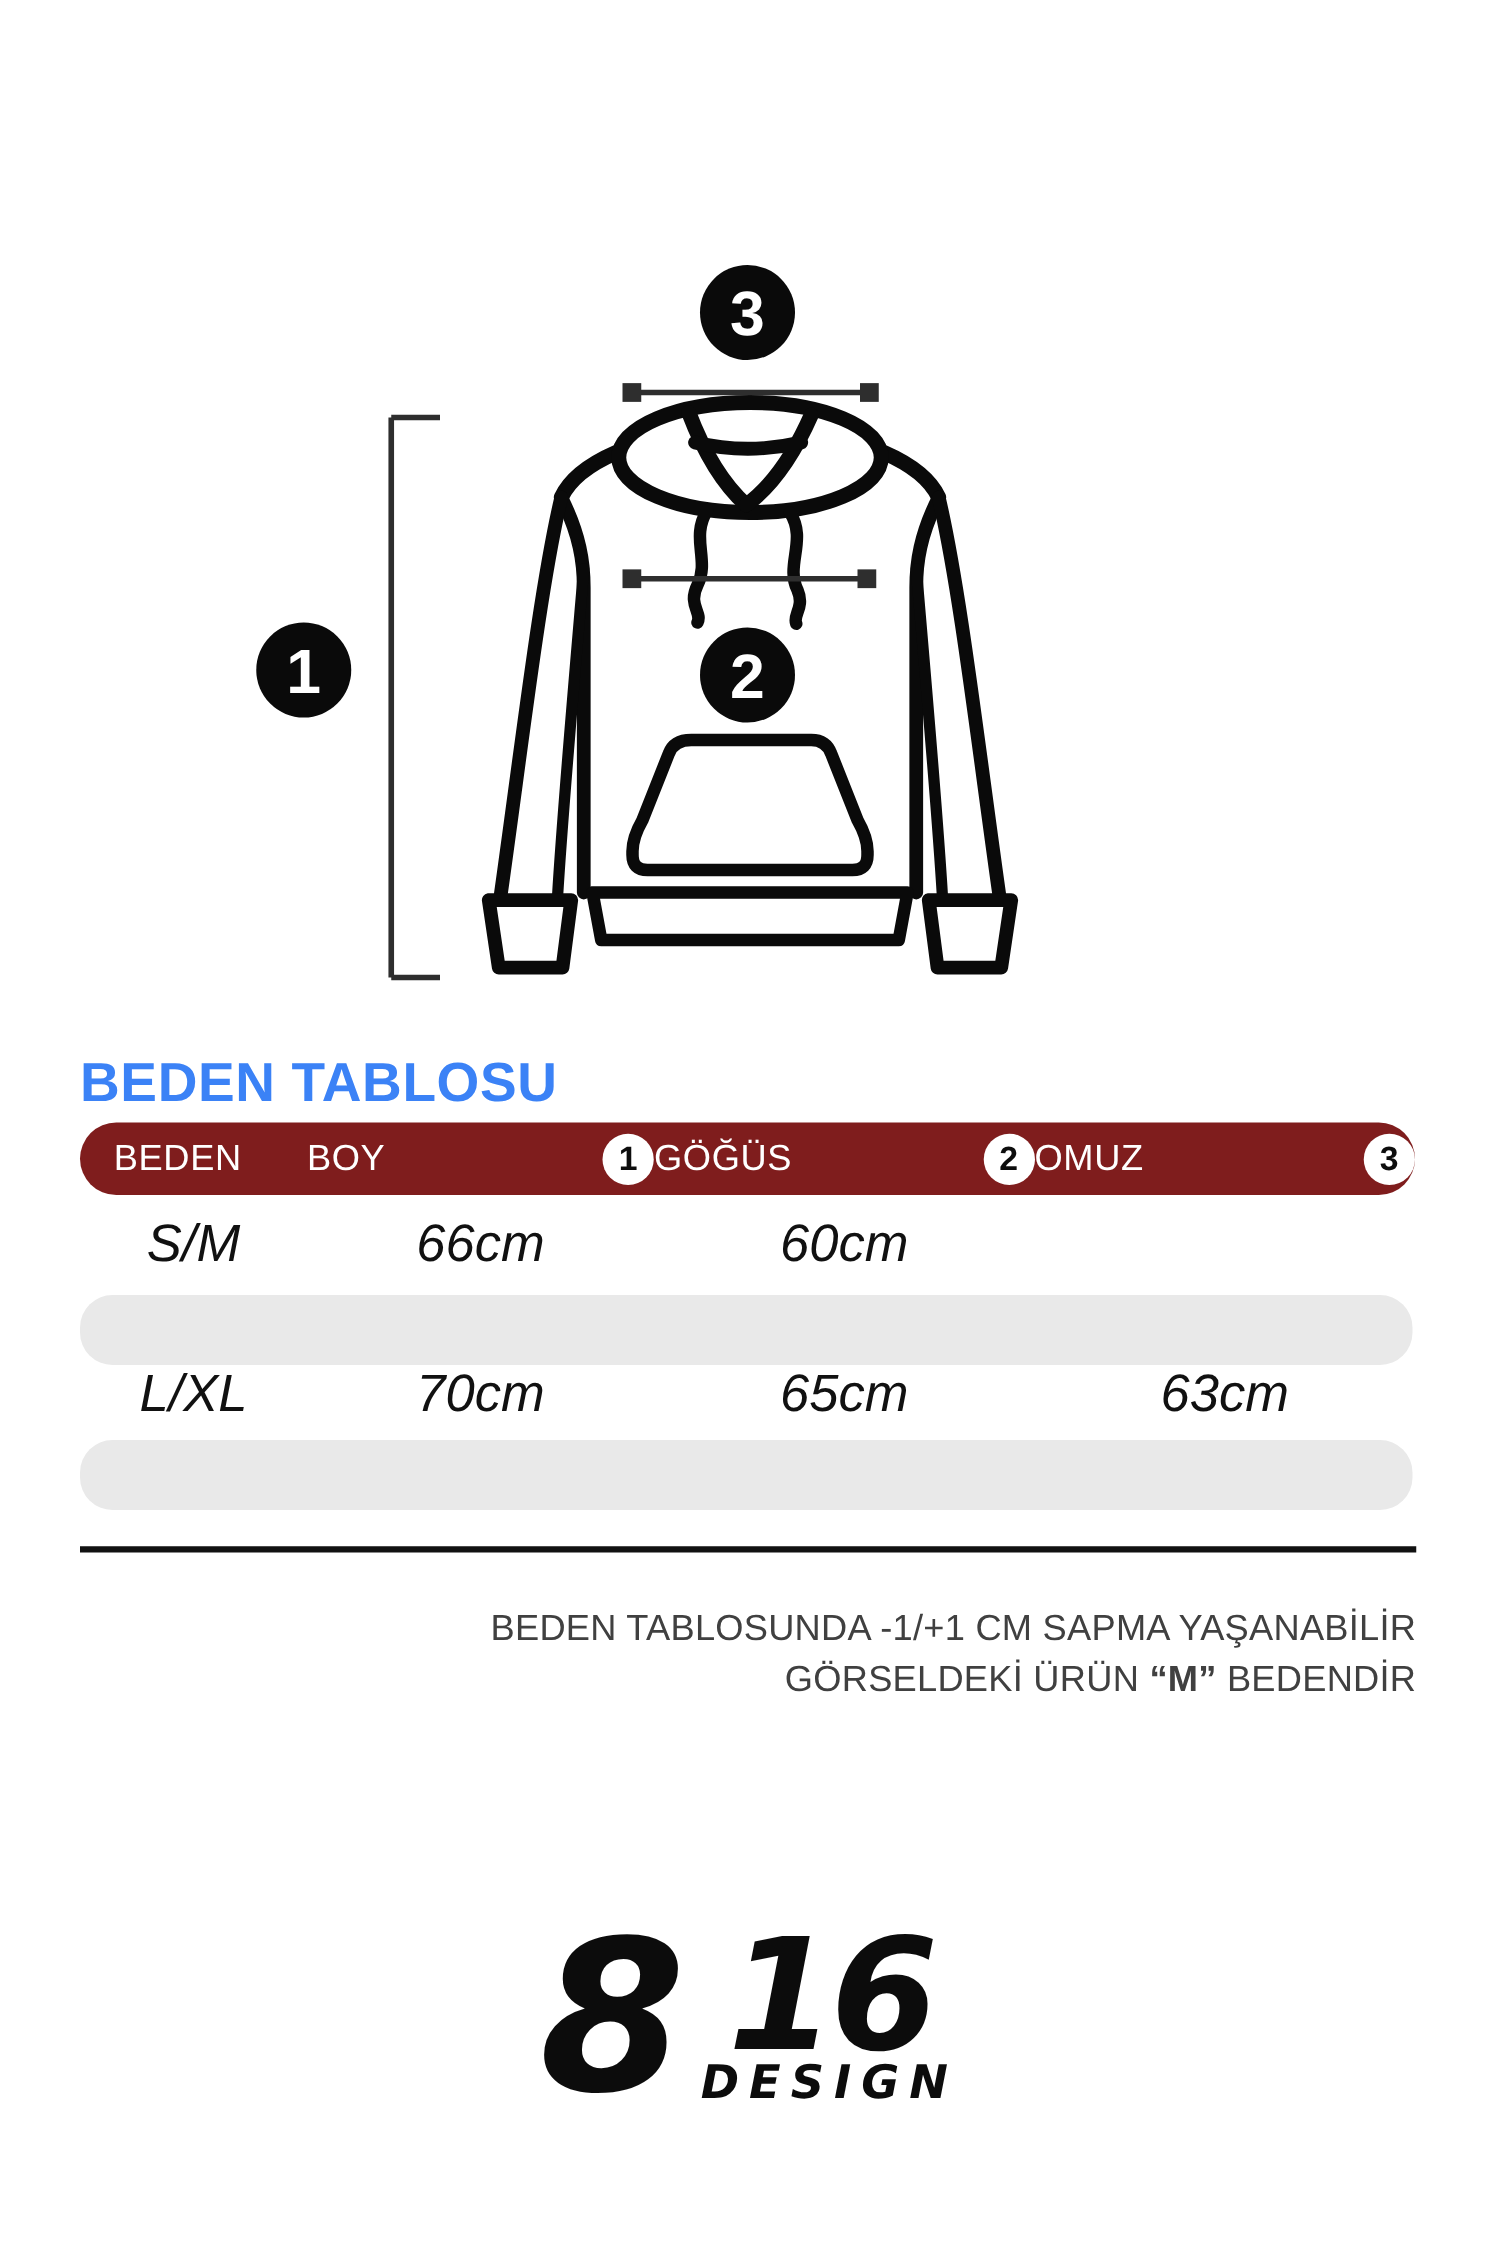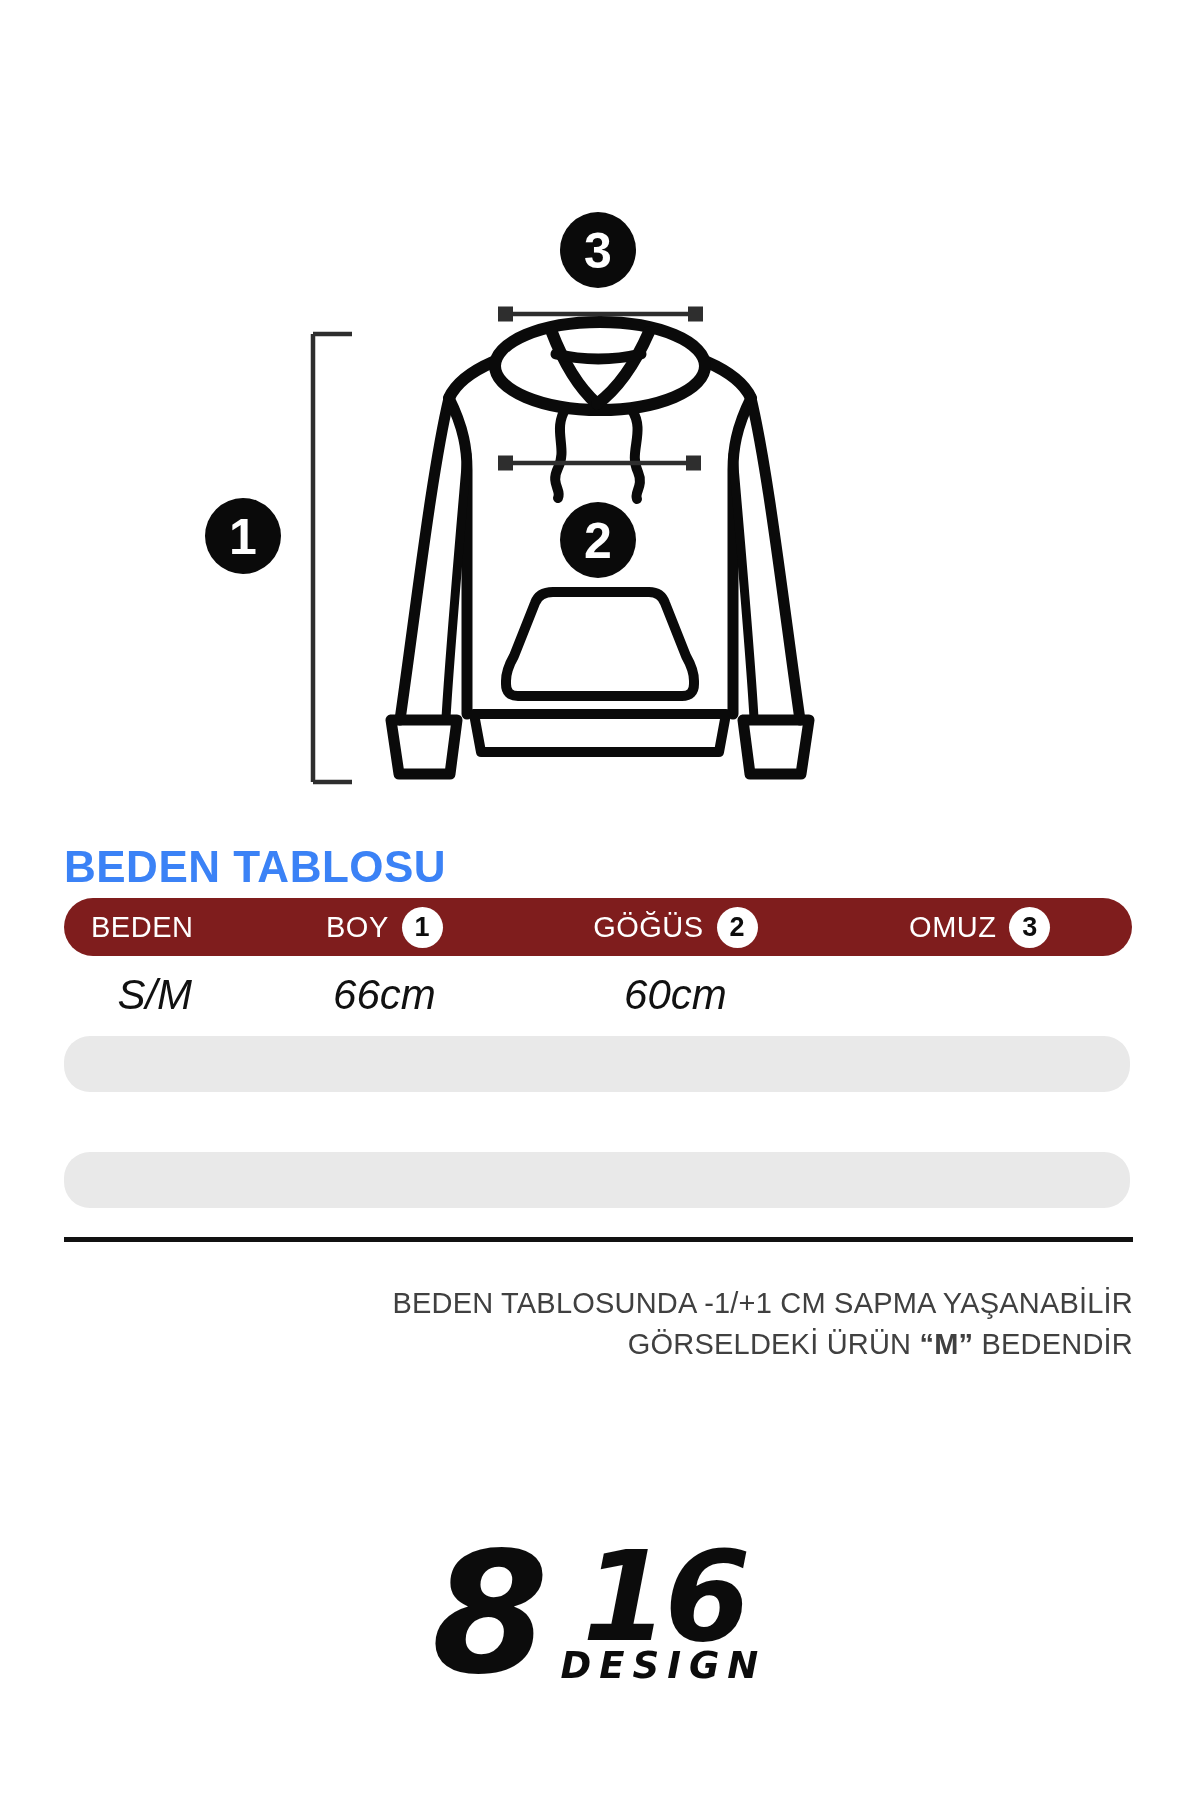--- a/index.html
+++ b/index.html
@@ -25,21 +25,21 @@
   .title{
     position:absolute;left:64px;top:842px;
     font-size:44px;font-weight:bold;letter-spacing:0.5px;color:#3b82f6;
   }
   .thead{
     position:absolute;left:64px;top:898px;width:1068px;height:58px;
     background:#7f1d1d;border-radius:29px;
     display:grid;grid-template-columns:17% 26% 28.5% 28.5%;
     align-items:center;color:#fff;font-size:29px;letter-spacing:0.5px;
   }
-  .th{display:flex;justify-content:center;align-items:center;gap:13px;}
+  .th{display:flex;justify-content:space-between;align-items:center;gap:13px;}
   .th.first{justify-content:flex-start;padding-left:27px;}
   .hbadge{
     width:41px;height:41px;border-radius:50%;background:#ffffff;color:#0d0d0d;
     display:flex;align-items:center;justify-content:center;
     font-size:27px;font-weight:bold;flex:0 0 auto;
   }
   .trow{
     position:absolute;left:64px;width:1068px;height:66px;
     display:grid;grid-template-columns:17% 26% 28.5% 28.5%;
     align-items:center;font-size:42px;color:#111;font-style:italic;
@@ -155,20 +155,26 @@
     </div>
   </div>
 
   <div class="trow row-1">
     <div class="td">S/M</div>
     <div class="td">66cm</div>
     <div class="td">60cm</div>
   </div>
   <div class="pill pill-1"></div>
 
+  <div class="trow row-2">
+    <div class="td">L/XL</div>
+    <div class="td">70cm</div>
+    <div class="td">65cm</div>
+    <div class="td">63cm</div>
+  </div>
   <div class="pill pill-2"></div>
 
   <div class="divider"></div>
 
   <div class="note">
     <div>BEDEN TABLOSUNDA -1/+1 CM SAPMA YAŞANABİLİR</div>
     <div><span>GÖRSELDEKİ ÜRÜN </span><b>“M”</b><span> BEDENDİR</span></div>
   </div>
 
   <div class="logo">

